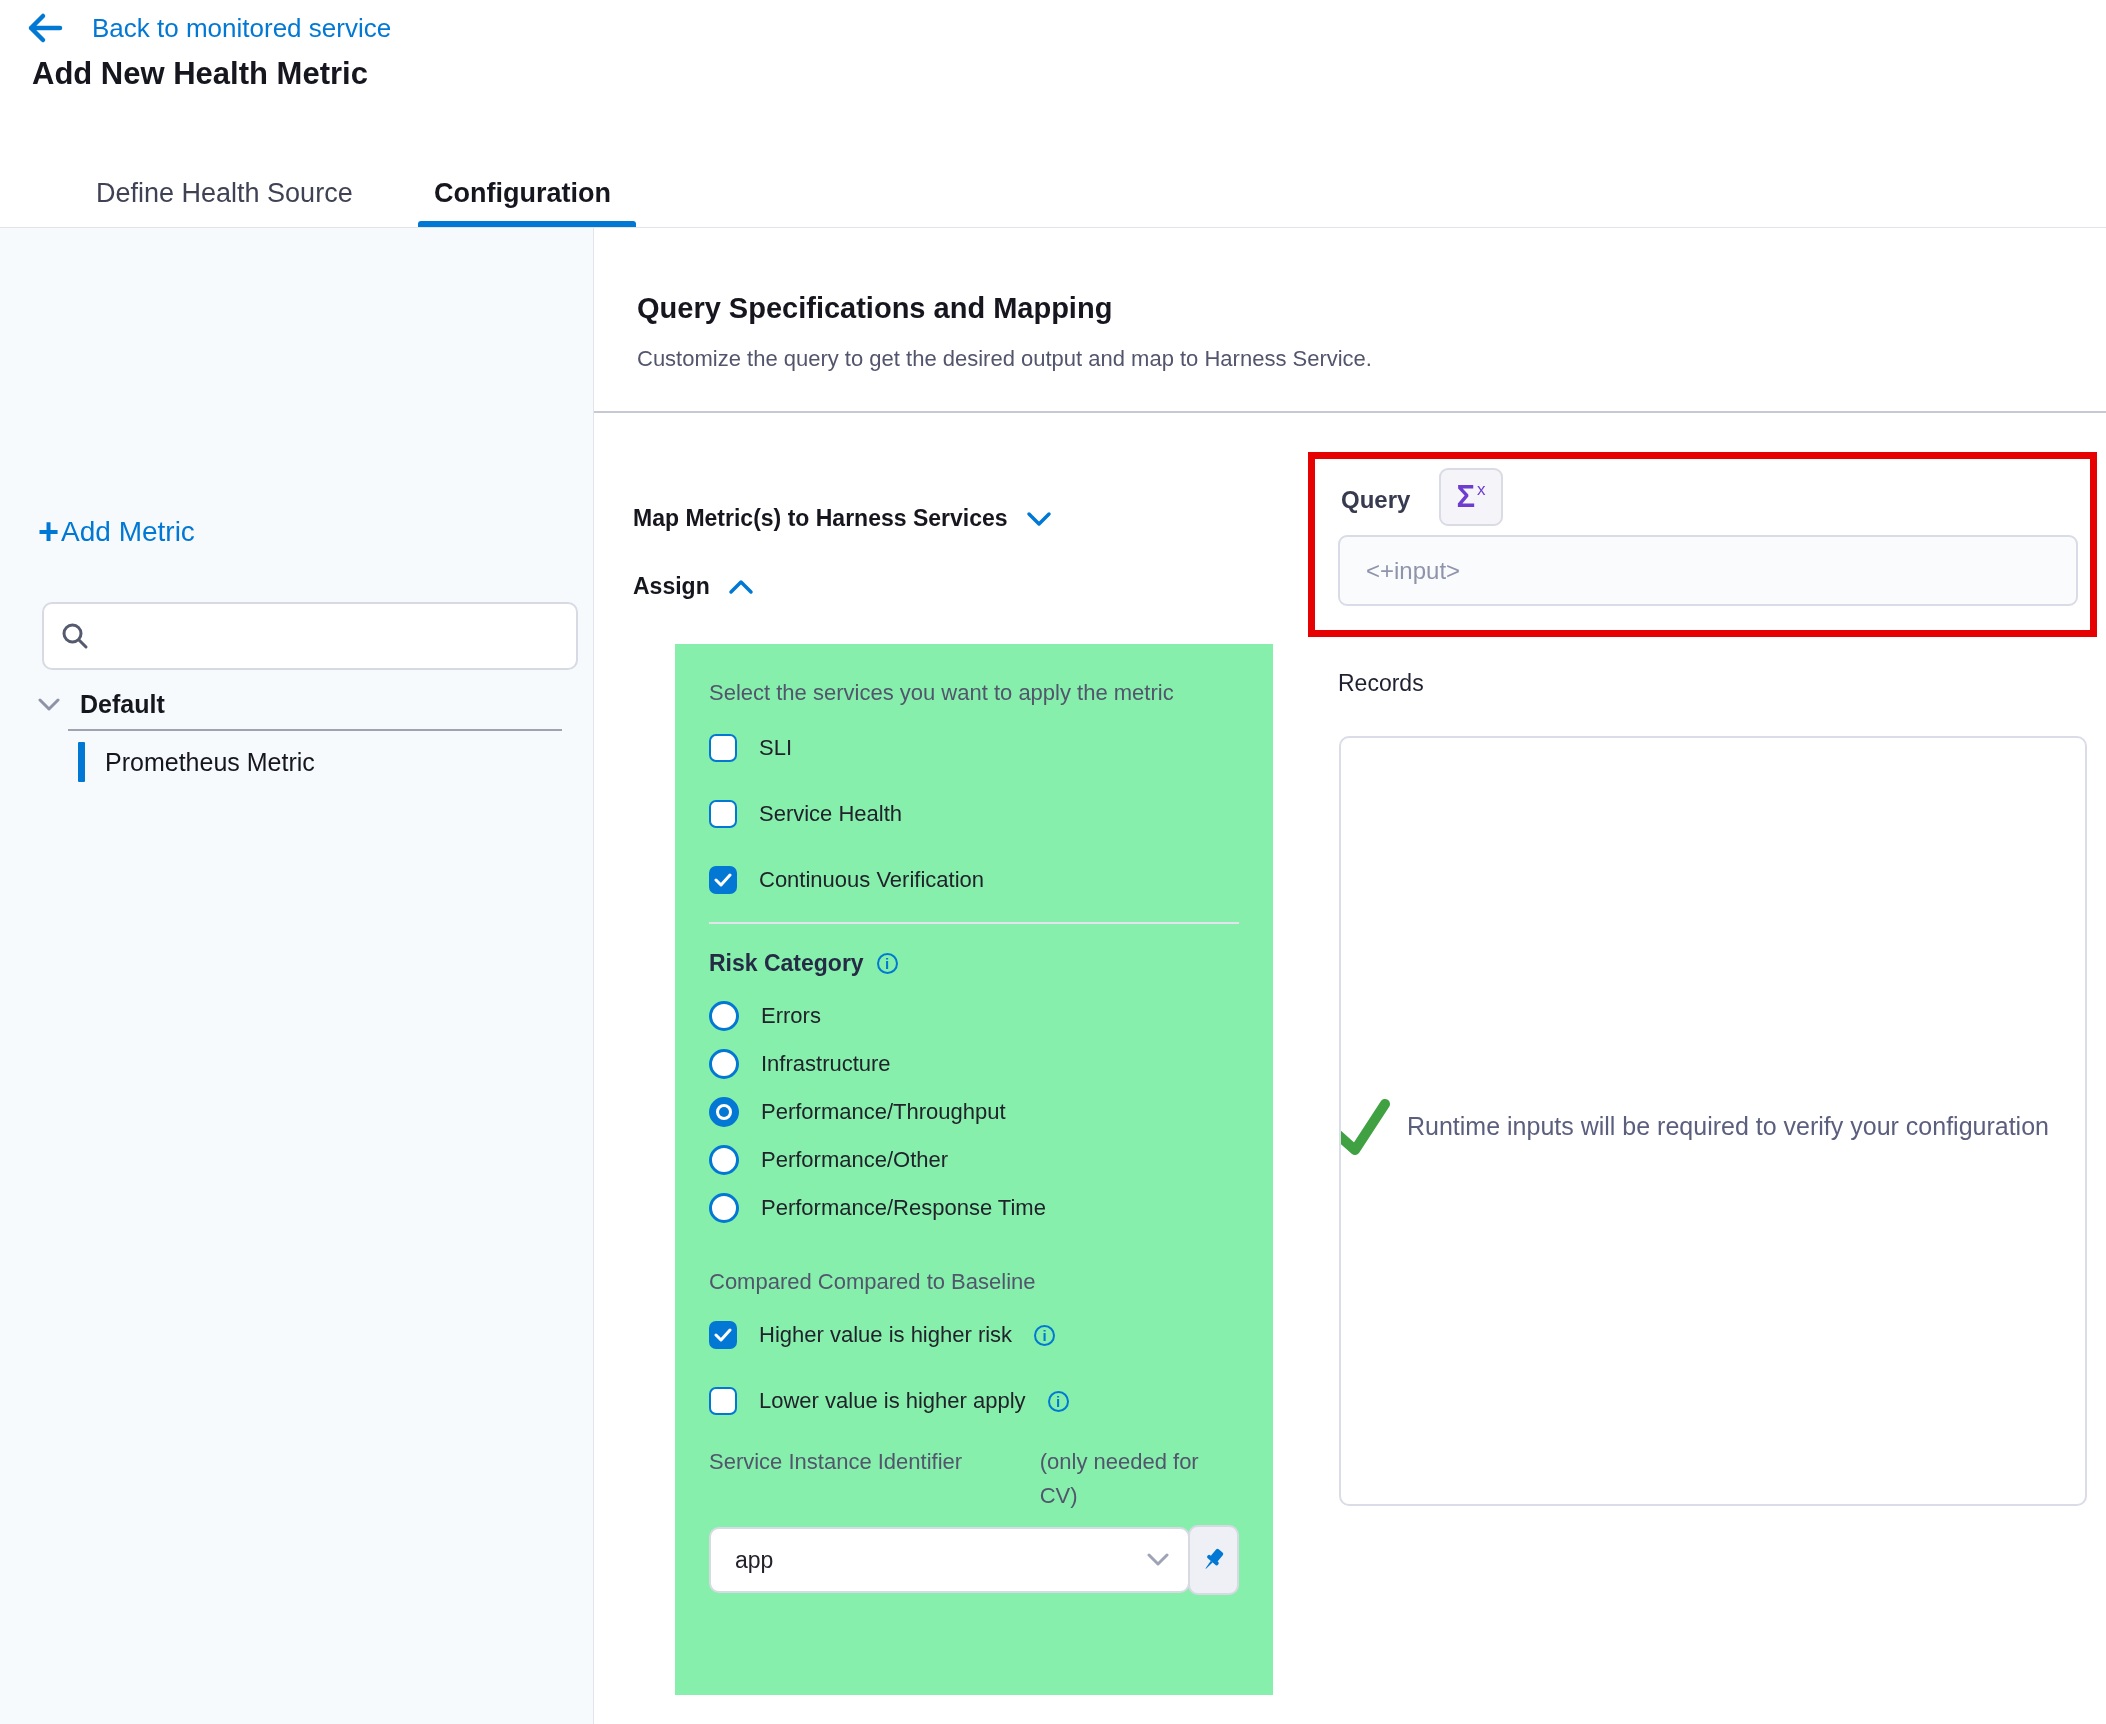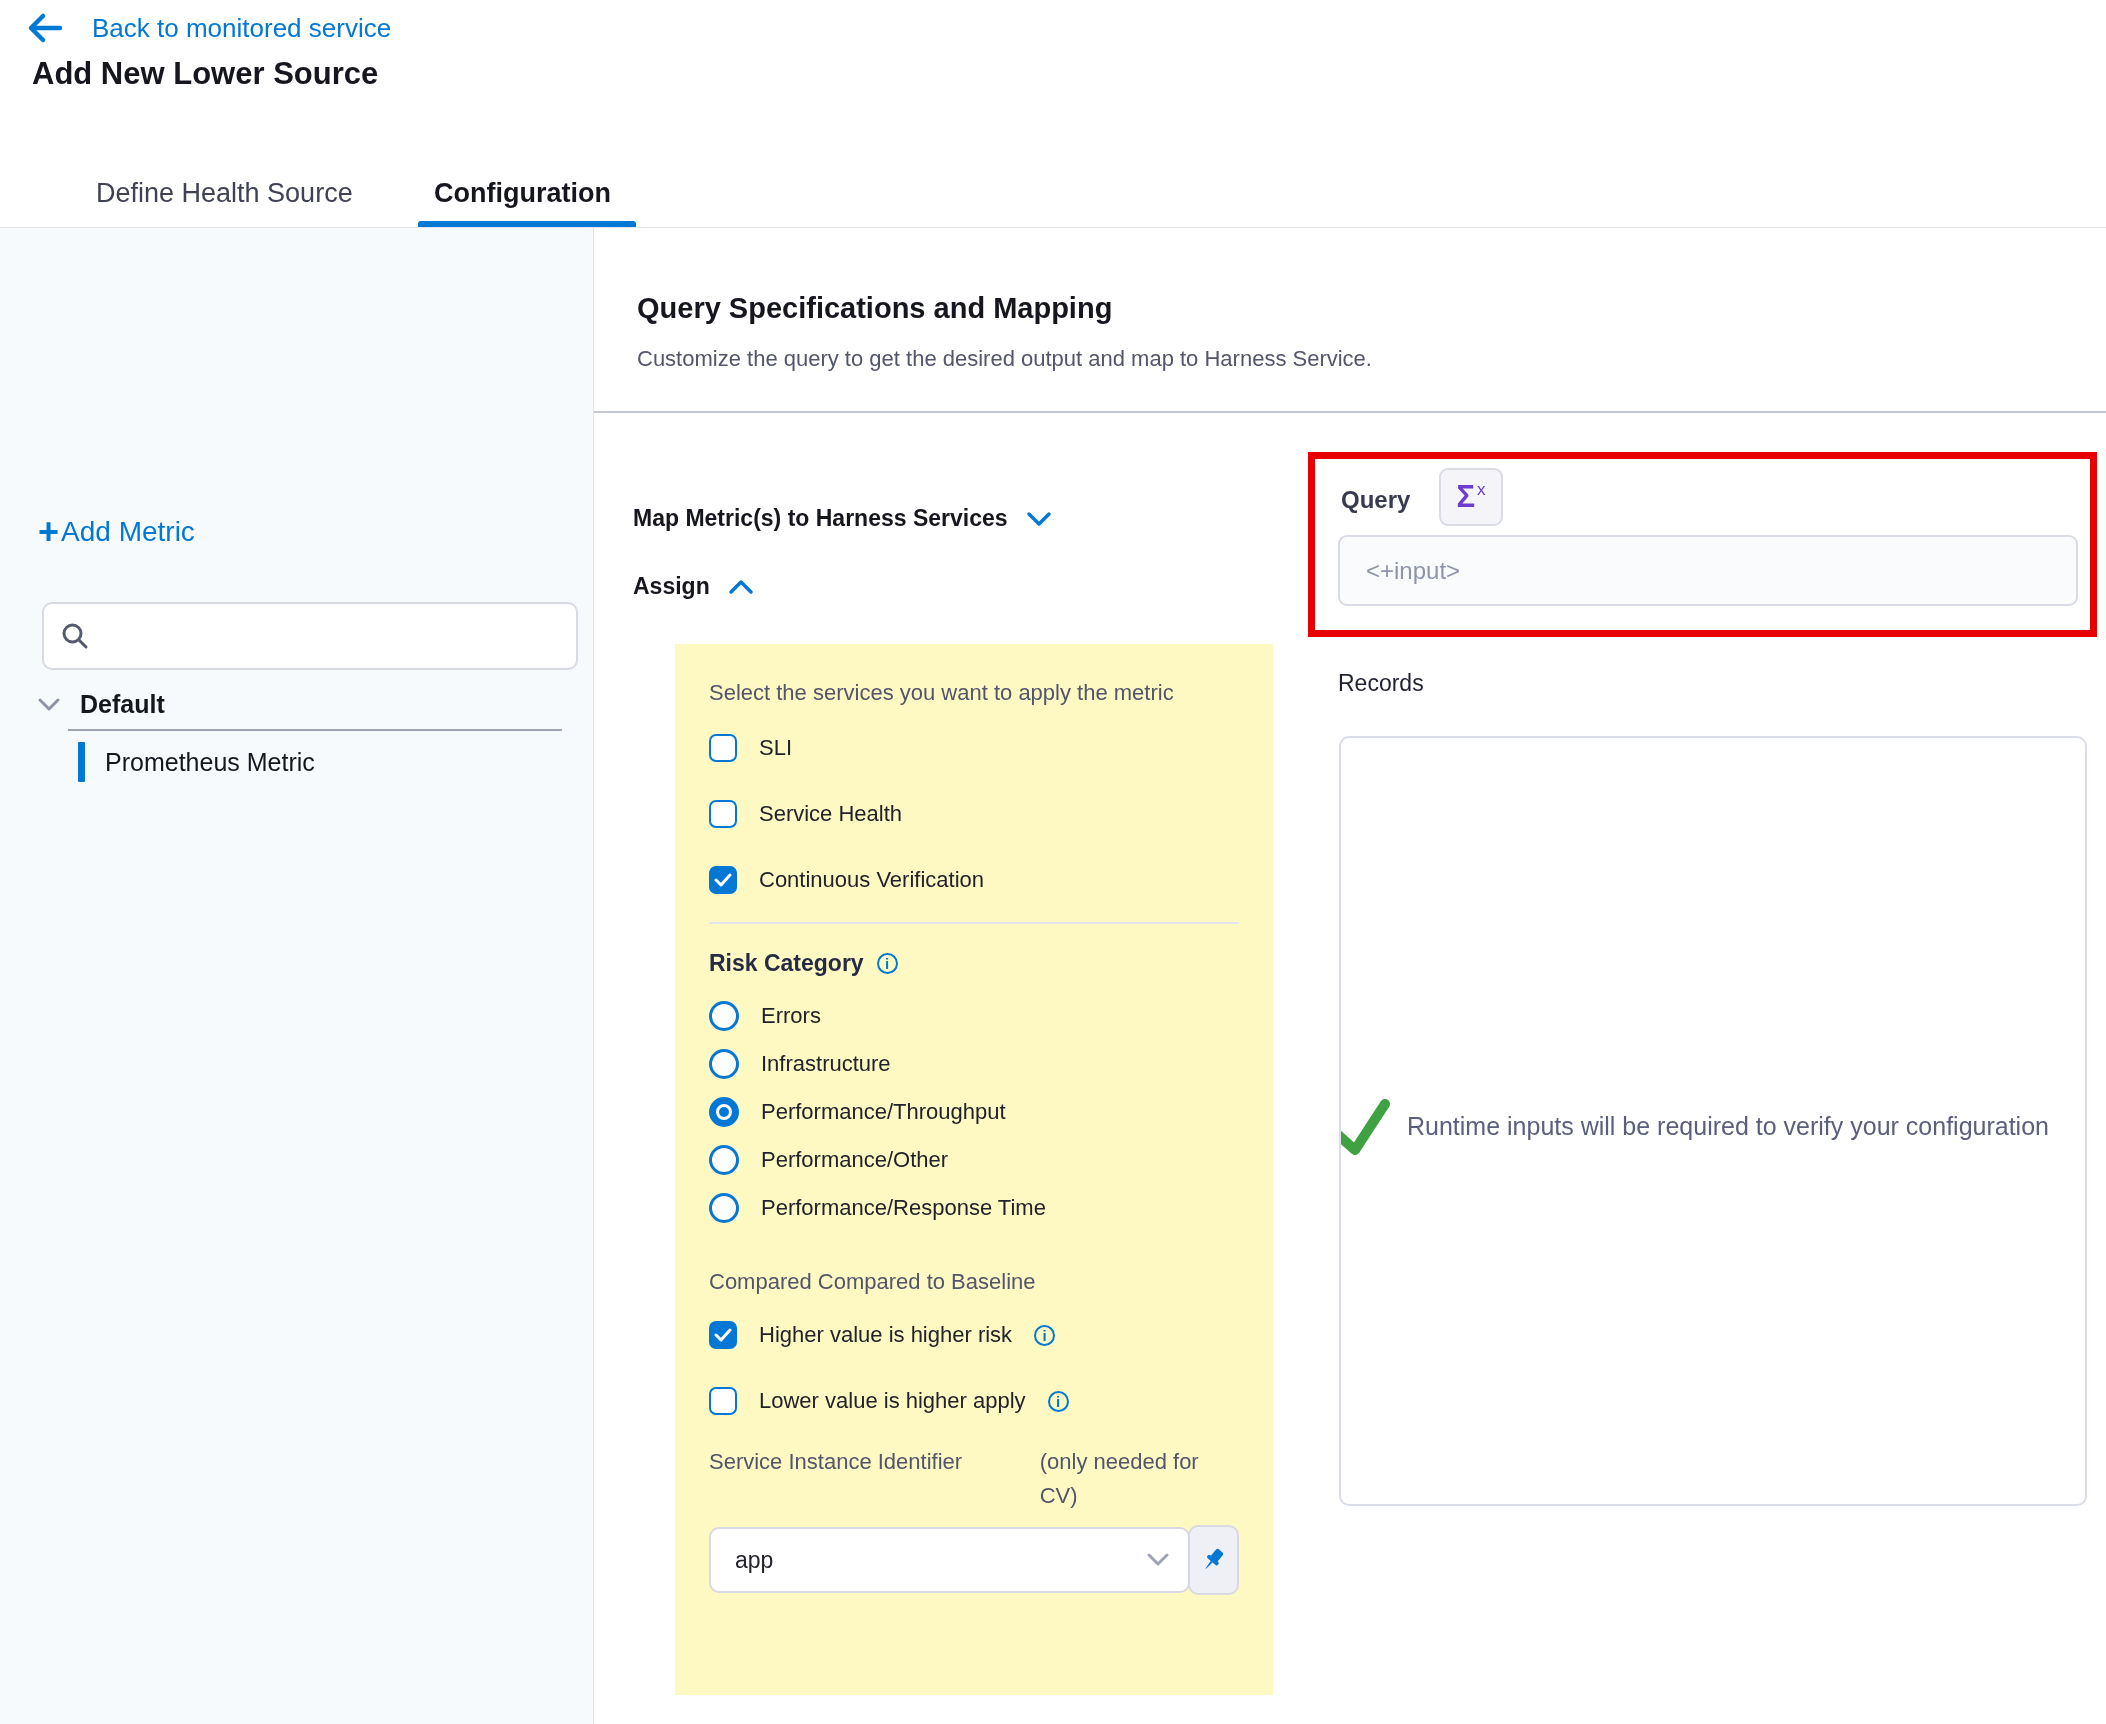--- a/index.html
+++ b/index.html
@@ -23,21 +23,21 @@
   .group-label{font-size:25px;font-weight:700;color:#16161f;}
   .side-item-label{font-size:25px;color:#16161f;}
   .sel-bar{background:#0278d5;border-radius:1px;}
   
   .h1{font-size:29px;font-weight:700;color:#16161f;}
   .sub{font-size:22px;color:#52556b;}
   .rule{background:#c6c9d4;}
   .sec-toggle{display:flex;align-items:center;gap:18px;cursor:pointer;}
   .sec-toggle .lbl{font-size:23px;font-weight:700;color:#16161f;}
   
-  #assign-panel{background:#fef9c3;box-sizing:border-box;padding:32px 34px;}
+  #assign-panel{background:#86efac;box-sizing:border-box;padding:32px 34px;}
   .prompt{font-size:22px;line-height:34px;color:#52556b;width:505px;}
   .opt-row{display:flex;align-items:center;gap:22px;}
   .opt-label{font-size:22px;color:#22222a;}
   .checkbox{width:28px;height:28px;box-sizing:border-box;border:2px solid #0277d4;border-radius:7px;
     background:#fff;display:inline-flex;align-items:center;justify-content:center;flex:0 0 auto;cursor:pointer;}
   .checkbox.checked{background:#0277d4;border-color:#0277d4;}
   .radio{width:30px;height:30px;box-sizing:border-box;border:3px solid #0277d4;border-radius:50%;
     background:#fff;display:inline-flex;align-items:center;justify-content:center;flex:0 0 auto;cursor:pointer;}
   .radio.selected{border-width:7px;}
   .radio.selected::after{content:"";width:10px;height:10px;border-radius:50%;background:#0277d4;}
@@ -74,21 +74,21 @@
 
   <a class="abs link" style="left:26px;top:12px;display:flex;align-items:center;gap:28px;">
     <span>
       <svg width="38" height="32" viewBox="0 0 38 32">
         <path d="M17 4 L5 16 L17 28 M5 16 H34" stroke="#0278d5" stroke-width="4.5" fill="none" stroke-linecap="round" stroke-linejoin="round"></path>
       </svg>
     </span>
     <span class="back-link">Back to monitored service</span>
   </a>
 
-  <div class="abs page-title" style="left:32px;top:56px;">Add New Lower Source</div>
+  <div class="abs page-title" style="left:32px;top:56px;">Add New Health Metric</div>
 
   <div class="abs tab" style="left:96px;top:178px;">Define Health Source</div>
   <div class="abs tab active" style="left:434px;top:178px;">Configuration</div>
   <div class="abs tab-underline" style="left:418px;top:221px;width:218px;height:6px;"></div>
   <div class="abs tabbar-border" style="left:0;top:227px;width:2106px;height:1px;"></div>
   <div class="abs content-shadow" style="left:0;top:228px;width:2106px;height:14px;"></div>
 
   <div id="sidebar" class="abs" style="left:0;top:228px;width:593px;height:1496px;">
 
     <div class="abs add-metric" style="left:38px;top:288px;">

